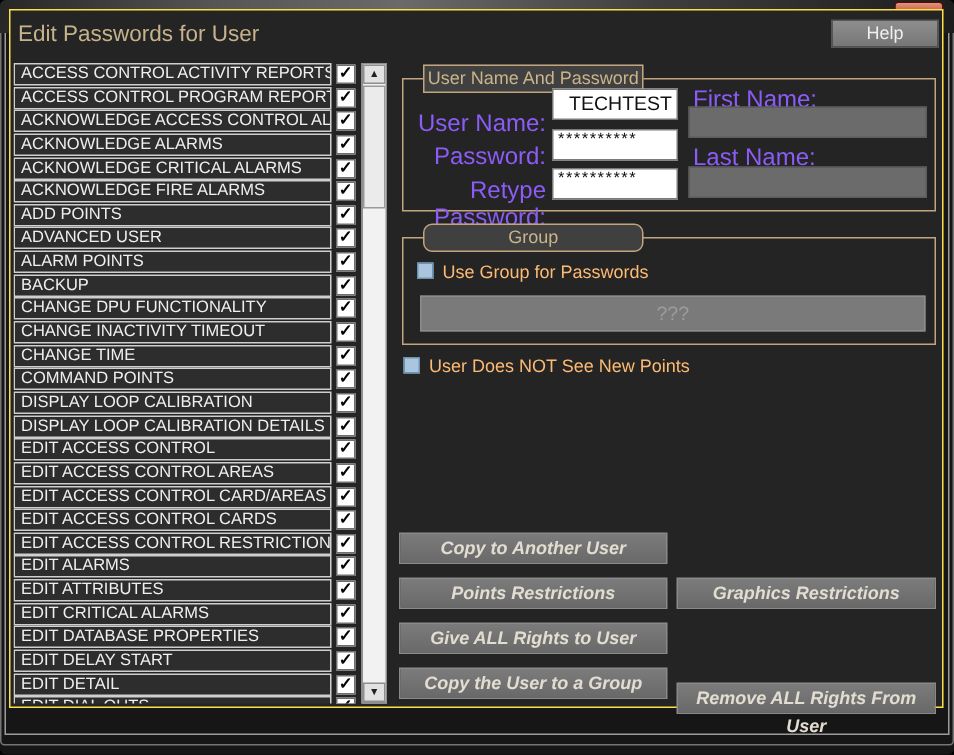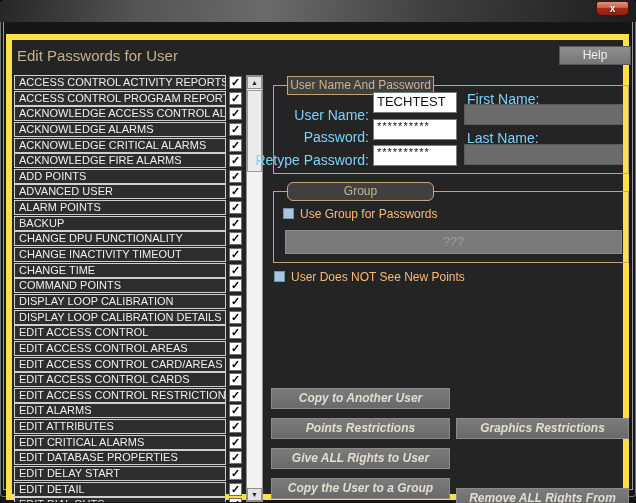--- a/index.html
+++ b/index.html
@@ -19,22 +19,22 @@
   .top-strip { position:absolute; left:0; top:0; width:636px; height:22px;
                border-radius:4px 4px 0 0;
                background:linear-gradient(100deg,#262626 0%,#555 22%,#6a6a6a 42%,#3f3f3f 68%,#1d1d1d 100%); }
 
   .close-btn { position:absolute; left:596px; top:1px; width:33px; height:15px;
                border:1px solid #4e0f06; border-radius:3px 3px 5px 5px;
                background:linear-gradient(#e09480 0%,#cc5a40 45%,#a42d18 50%,#8d2011 100%);
                color:#fff; font-size:10px; font-weight:bold; text-align:center;
                line-height:13px; cursor:pointer; text-shadow:0 1px 1px #40120a; }
 
-  .client { position:absolute; left:6px; top:34px; width:623px; height:466px;
-            background:#242424; border:6px solid #fde047; }
+  .client { position:absolute; left:6px; top:6px; width:623px; height:466px;
+            background:#242424; border:1px solid #fde047; }
 
   .dlg-title { position:absolute; left:5px; top:7px; font-size:15px; color:#c6b28b; }
 
   .help-btn { position:absolute; left:547px; top:6px; width:72px; height:19px;
               background:linear-gradient(#8e8e8e,#767676); border:1px solid #565656;
               color:#efefef; font-size:12px; text-align:center; line-height:17px; cursor:pointer; }
 
   
   .rights-list { position:absolute; left:2px; top:35px; width:230px; height:427px;
                  overflow:hidden; }
@@ -60,21 +60,21 @@
   
   .groupbox { position:absolute; border:1px solid #c2a57d; }
   .gb-user { left:261px; top:45px; width:356px; height:89px; }
   .gb-group { left:261px; top:151px; width:356px; height:72px; }
   .groupbox-tab { position:absolute; border:1px solid #c2a57d; background:#404040;
                   color:#c9b48c; font-size:12px; text-align:center; line-height:17px;
                   width:147px; height:19px; }
   .tab-user { left:275px; top:36px; }
   .tab-group { left:275px; top:142px;border-radius:6px; }
 
-  .fld-label { position:absolute; color:#7dd3fc; font-size:14px; }
+  .fld-label { position:absolute; color:#8b5cf6; font-size:16px; }
   .lbl-right { width:118px; text-align:right; }
 
   .txt-input { position:absolute; background:#fff; border:1px solid #7a7a7a;
                color:#111; font-size:13px; padding:1px 3px; width:84px; height:21px; }
   .masked { font-size:11px; line-height:9px; padding-top:2px; letter-spacing:1px; }
   .txt-disabled { position:absolute; background:#6b6b6b; border:1px solid #5c5c5c;
                   width:159px; height:21px; }
 
   .chk-blue { position:absolute; width:11px; height:11px; background:#a9c6de;
               border:1px solid #6d94ae; cursor:pointer; }
@@ -256,21 +256,21 @@
     <div class="scrollbar">
       <div class="sb-btn sb-up">▲</div>
       <div class="sb-thumb"></div>
       <div class="sb-btn sb-down">▼</div>
     </div>
 
     <div class="groupbox gb-user"></div>
     <div class="groupbox-tab tab-user">User Name And Password</div>
 
     <div class="fld-label lbl-right" style="left:239px; top:67px;">User Name:</div>
-    <div class="txt-input" style="left:361px; top:52px;">TECHTEST</div>
+    <div class="txt-input" style="left:361px; top:52px;text-align:right;">TECHTEST</div>
 
     <div class="fld-label lbl-right" style="left:239px; top:89px;">Password:</div>
     <div class="txt-input masked" style="left:361px; top:79px;">**********</div>
 
     <div class="fld-label lbl-right" style="left:239px; top:112px;">Retype Password:</div>
     <div class="txt-input masked" style="left:361px; top:105px;">**********</div>
 
     <div class="fld-label" style="left:455px; top:51px;">First Name:</div>
     <div class="txt-disabled" style="left:452px; top:64px;"></div>
 

